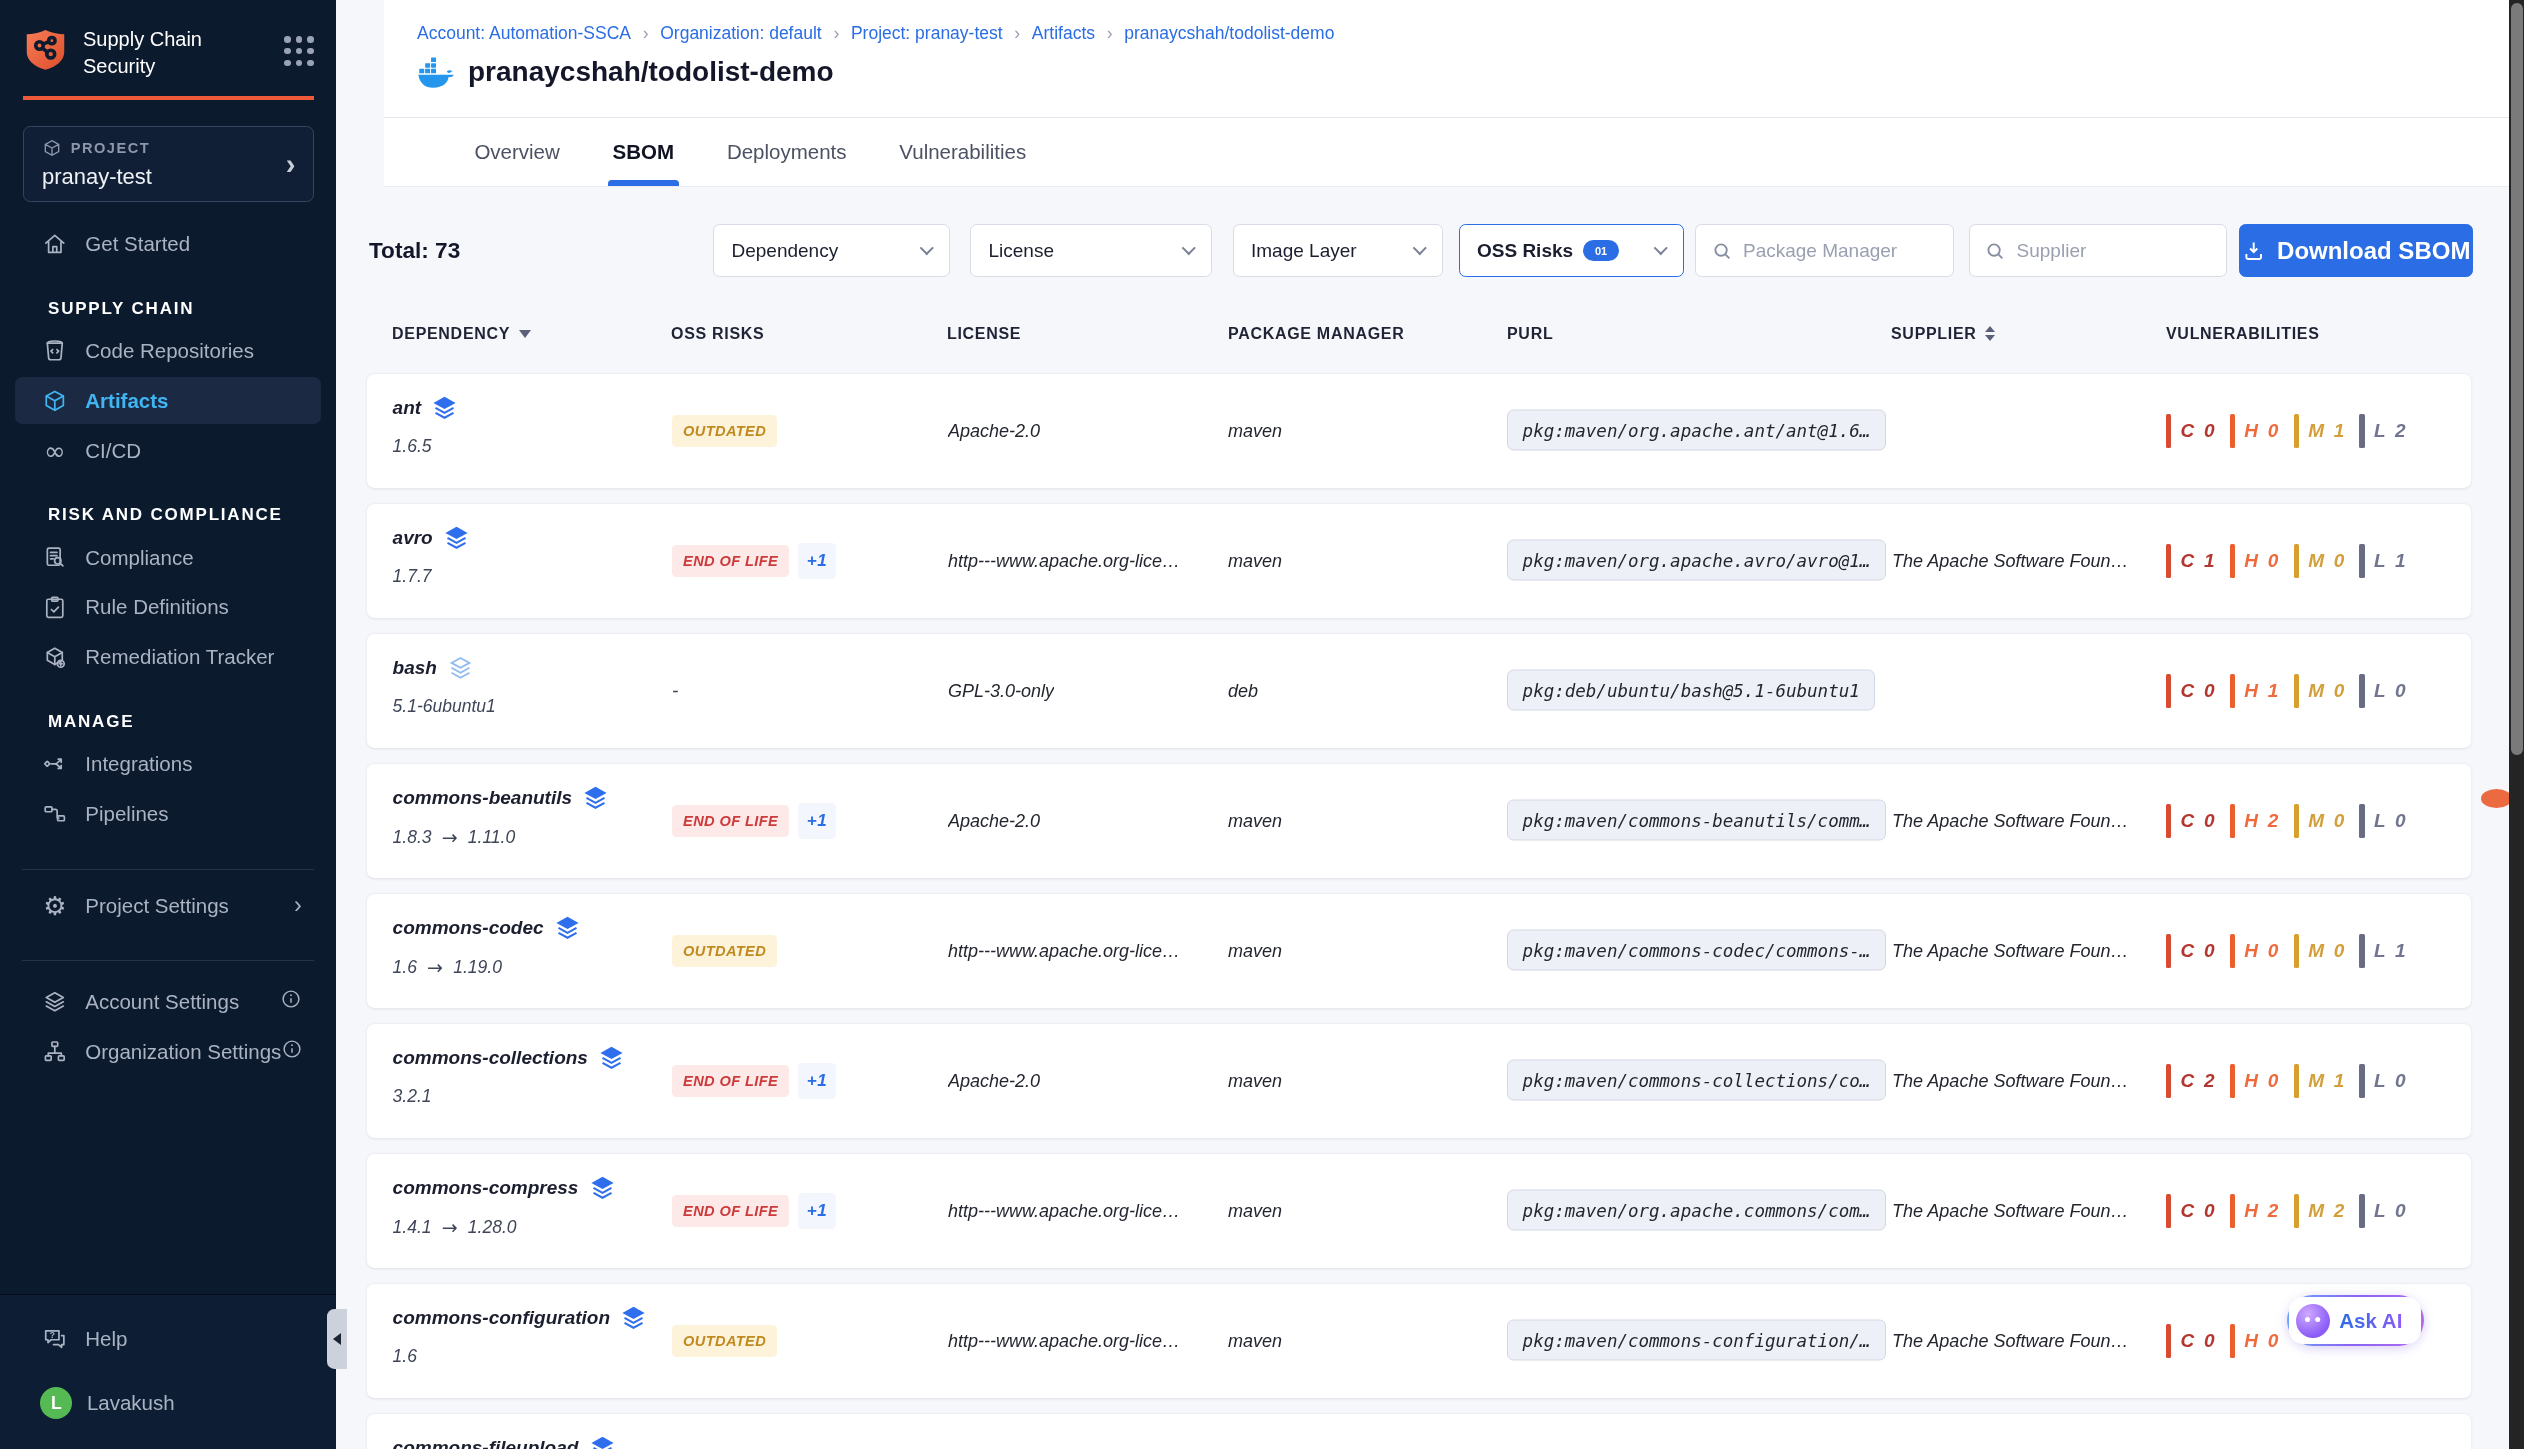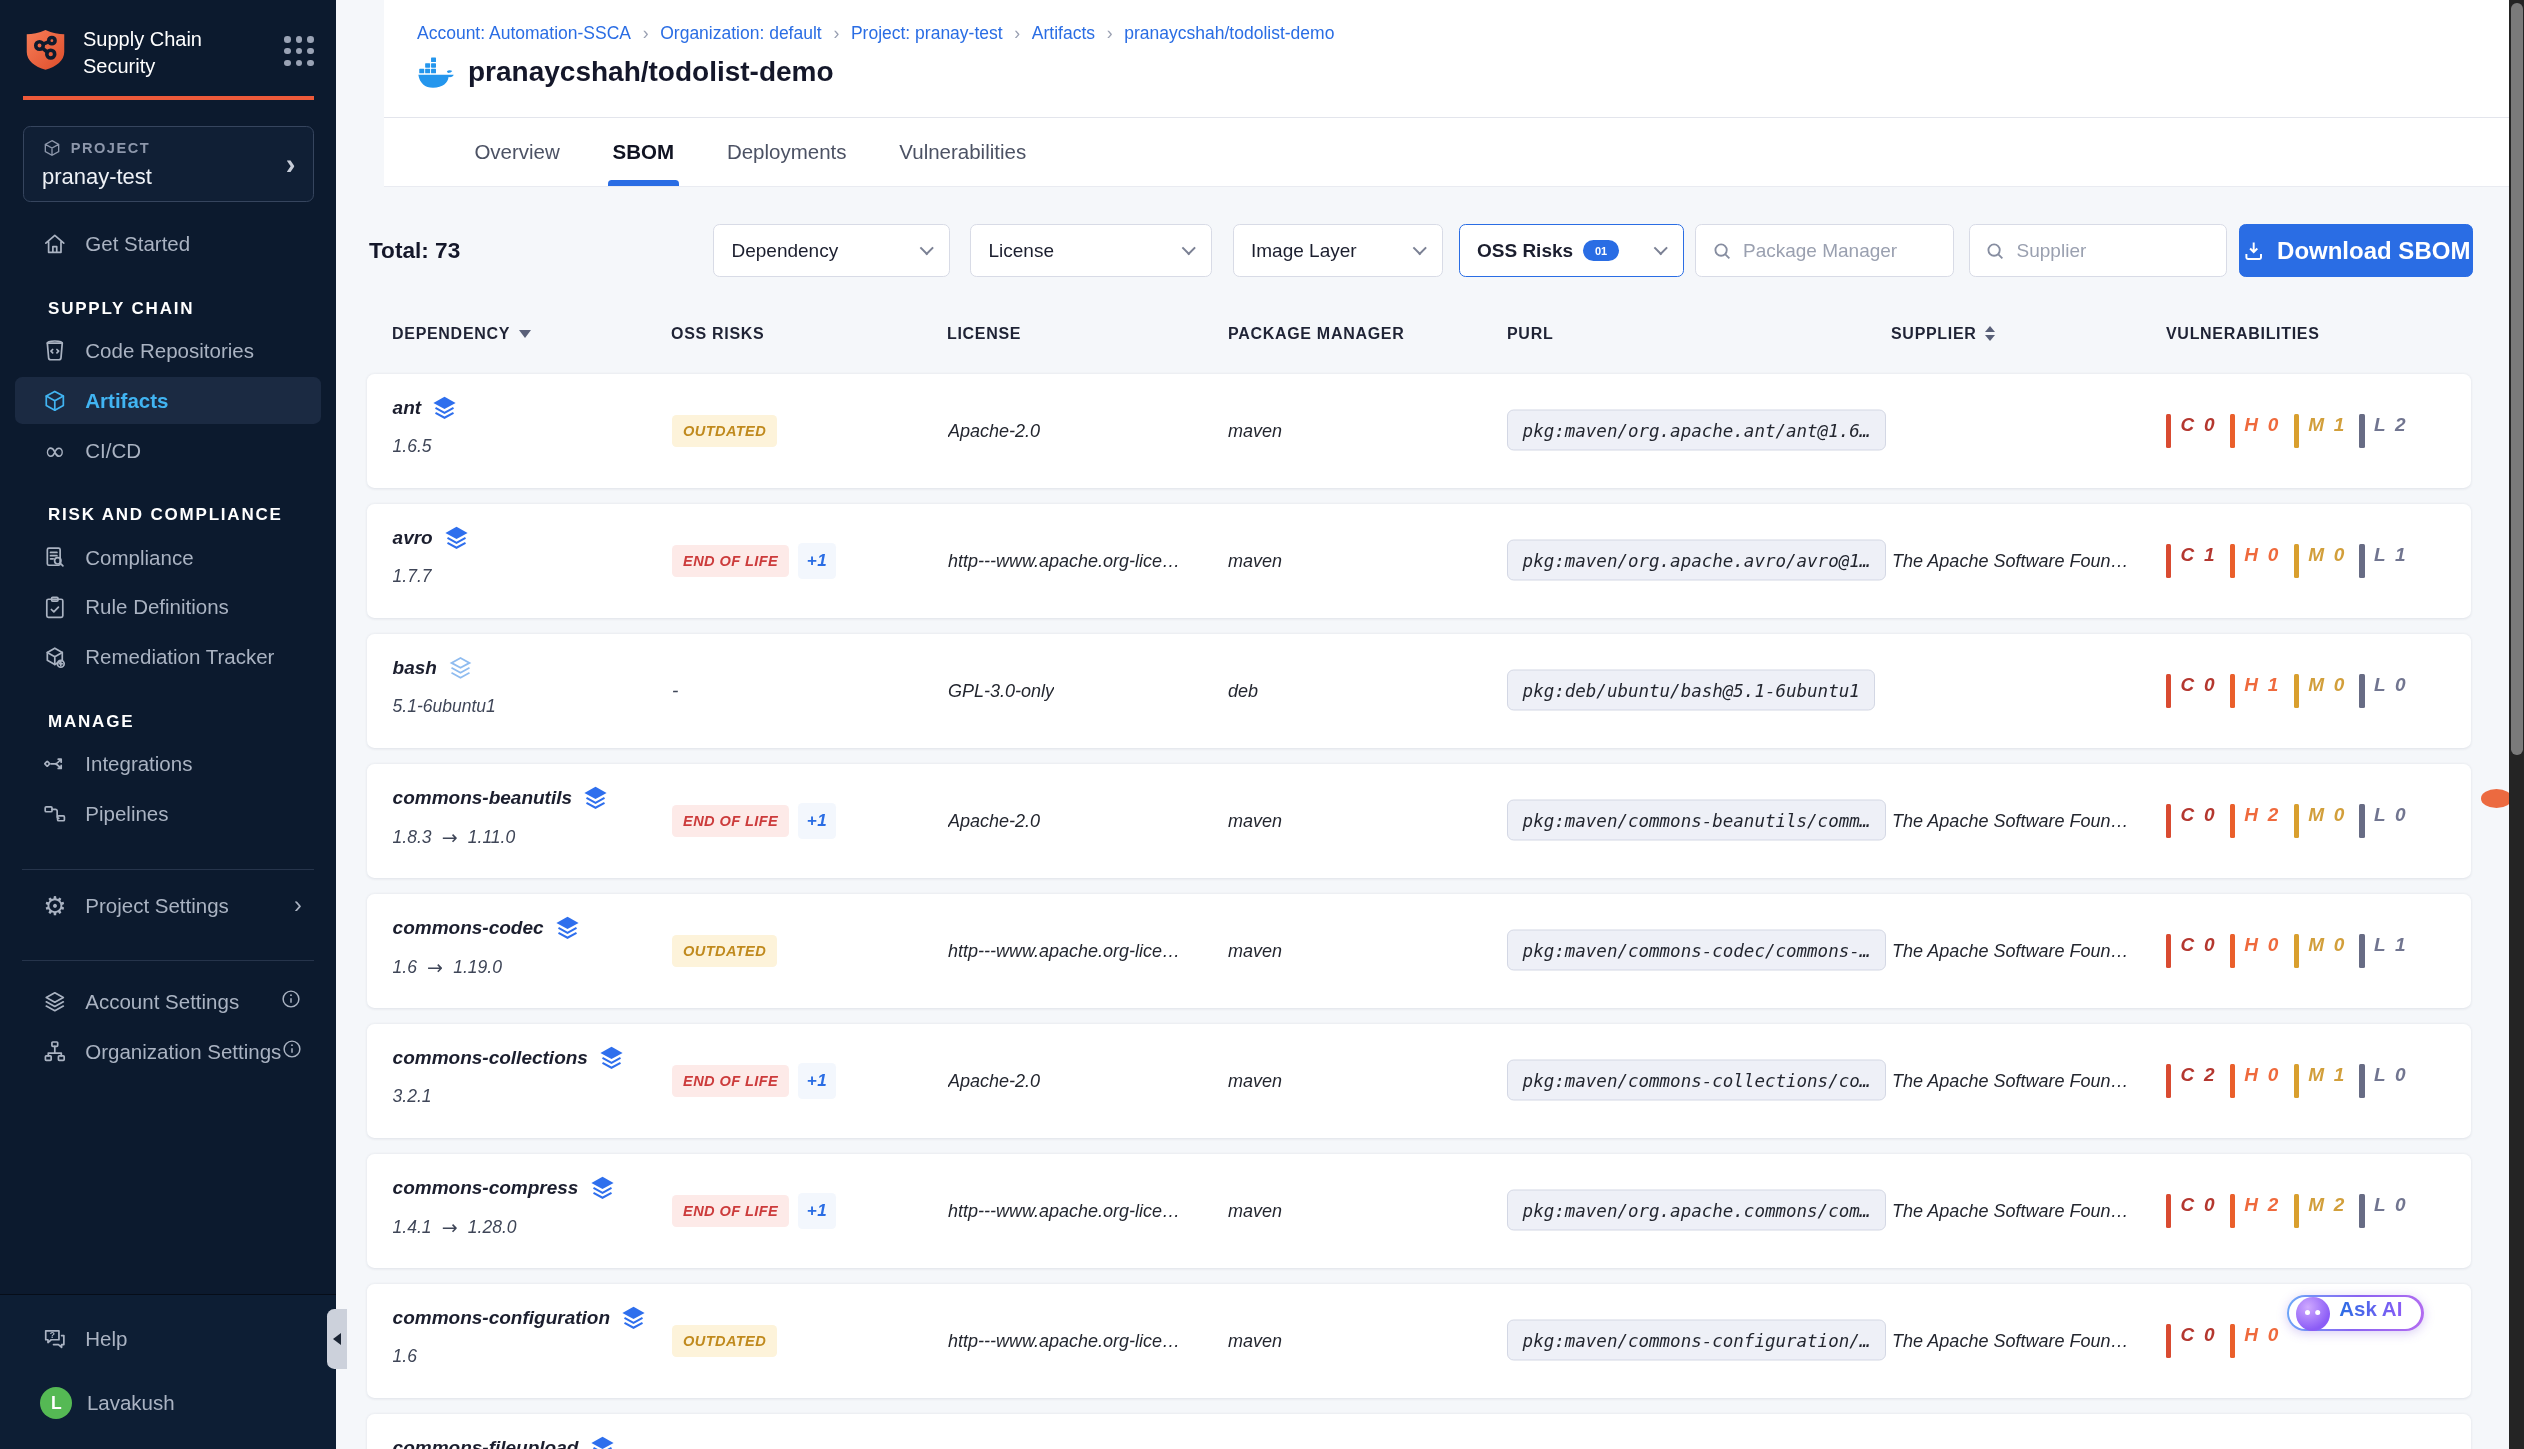--- a/index.html
+++ b/index.html
@@ -100,28 +100,28 @@
   .b-outdated { color:#c08a1e; background:#fdf3da; }
   .b-eol { color:#cc3b3b; background:#fdeae8; }
   .b-plus { color:#2a6de4; background:#f3f7fd; font-size:17px; padding:8px 8.8px; }
   .dash { font-size:19px; color:#3f4658; }
   .license { left:581px; font-size:18px; color:#23262f; max-width:248px; white-space:nowrap; overflow:hidden; }
   .pm { left:861px; font-size:18px; color:#23262f; }
   .purl-cell { left:1140px; }
   .purl-pill { display:inline-block; background:#eef0f7; border:1.5px solid #d3d7e4; border-radius:6.6px; padding:9.5px 14.6px; font-family:"DejaVu Sans Mono",monospace; font-size:17.5px; color:#23262f; white-space:nowrap; overflow:hidden; max-width:453px; cursor:pointer; }
   .supplier { left:1525px; font-size:18px; color:#23262f; max-width:256px; white-space:nowrap; overflow:hidden; }
   .vulns { left:1799px; display:flex; align-items:center; }
-  .vgroup { display:flex; margin-right:13px; }
+  .vgroup { display:flex; align-items:center; margin-right:13px; }
   .vbar { width:5.1px; height:34px; border-radius:1.5px; margin-right:9.5px; flex:none; }
   .vtxt { font-size:19px; font-weight:bold; letter-spacing:2.2px; white-space:nowrap; }
   .bar-C{background:#d94b31} .bar-H{background:#ea5f2b} .bar-M{background:#d99f2e} .bar-L{background:#686c85}
   .txt-C{color:#b4372f} .txt-H{color:#ef6a3d} .txt-M{color:#d29f3b} .txt-L{color:#717590}
 
   .ask-ai { position:absolute; left:2287px; top:1295px; z-index:8; padding:2.2px; border-radius:28px; background:linear-gradient(100deg,#6aa8f8,#8a63f2,#b36cf0); box-shadow:0 2.2px 10.2px rgba(120,80,220,.28); cursor:pointer; }
-  .ask-ai-inner { background:#fff; border-radius:21px; height:32px; display:flex; gap:8.8px; padding:0 19px 0 7.3px; }
+  .ask-ai-inner { background:#fff; border-radius:14px; height:47px; display:flex; align-items:center; gap:8.8px; padding:0 19px 0 7.3px; }
   .robot { width:34px; height:34px; border-radius:50%; background:radial-gradient(circle at 35% 30%,#cfa9ff,#8b5cf6 70%); position:relative; flex:none; }
   .robot::after { content:""; position:absolute; left:8.8px; top:13px; width:5.1px; height:5.1px; border-radius:50%; background:#fff; box-shadow:10.2px 0 0 #fff; }
   .ask-ai-label { font-size:20.5px; font-weight:bold; background:linear-gradient(90deg,#2a6de4,#8b5cf6); -webkit-background-clip:text; background-clip:text; color:transparent; }
 
   .beacon { position:absolute; left:2481px; top:789px; width:31px; height:19px; border-radius:50%; background:#ec6a40; z-index:4; }
   .scrollbar { position:absolute; right:0; top:0; width:16px; height:1449px; background:#242424; z-index:20; }
   .scroll-thumb { position:absolute; left:2.2px; top:2.9px; width:11.7px; height:752px; background:#7a7a7a; border-radius:5.8px; }
 </style>
 </head>
 <body>

